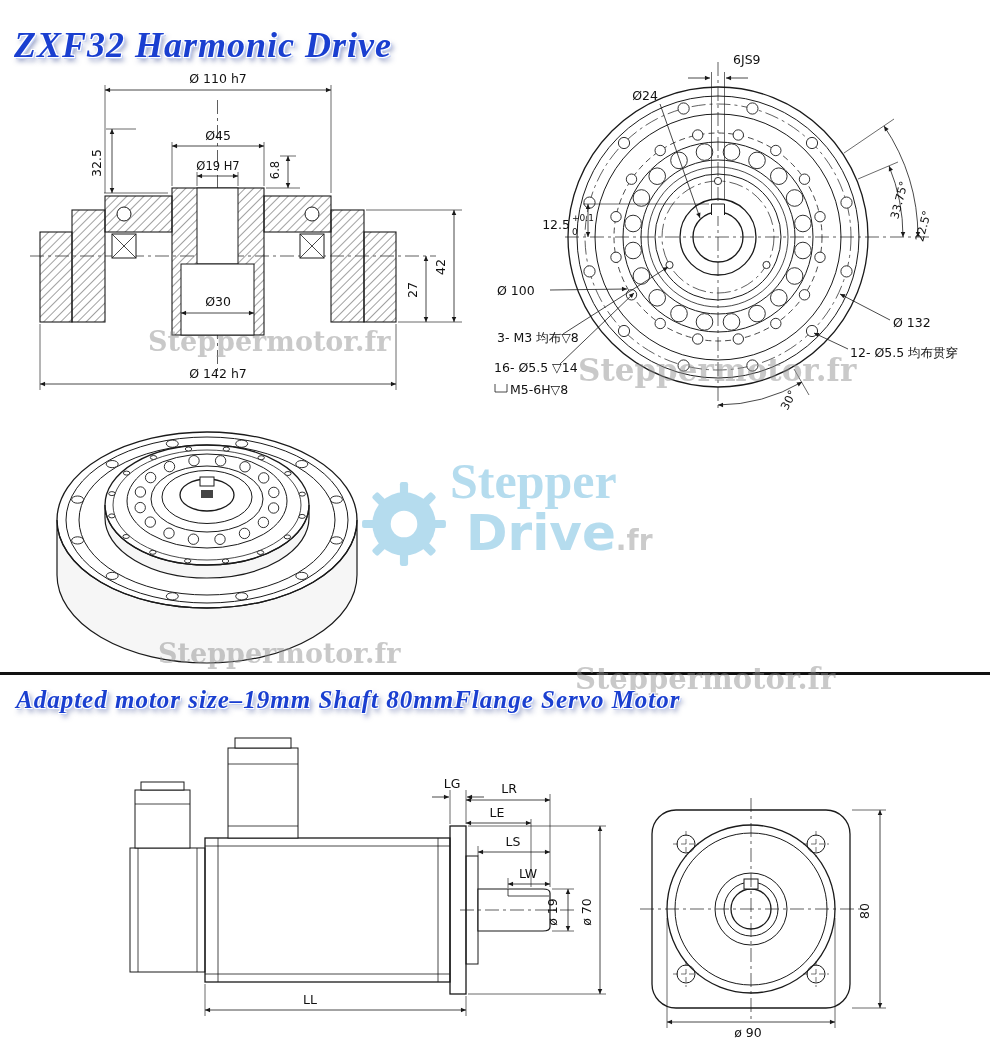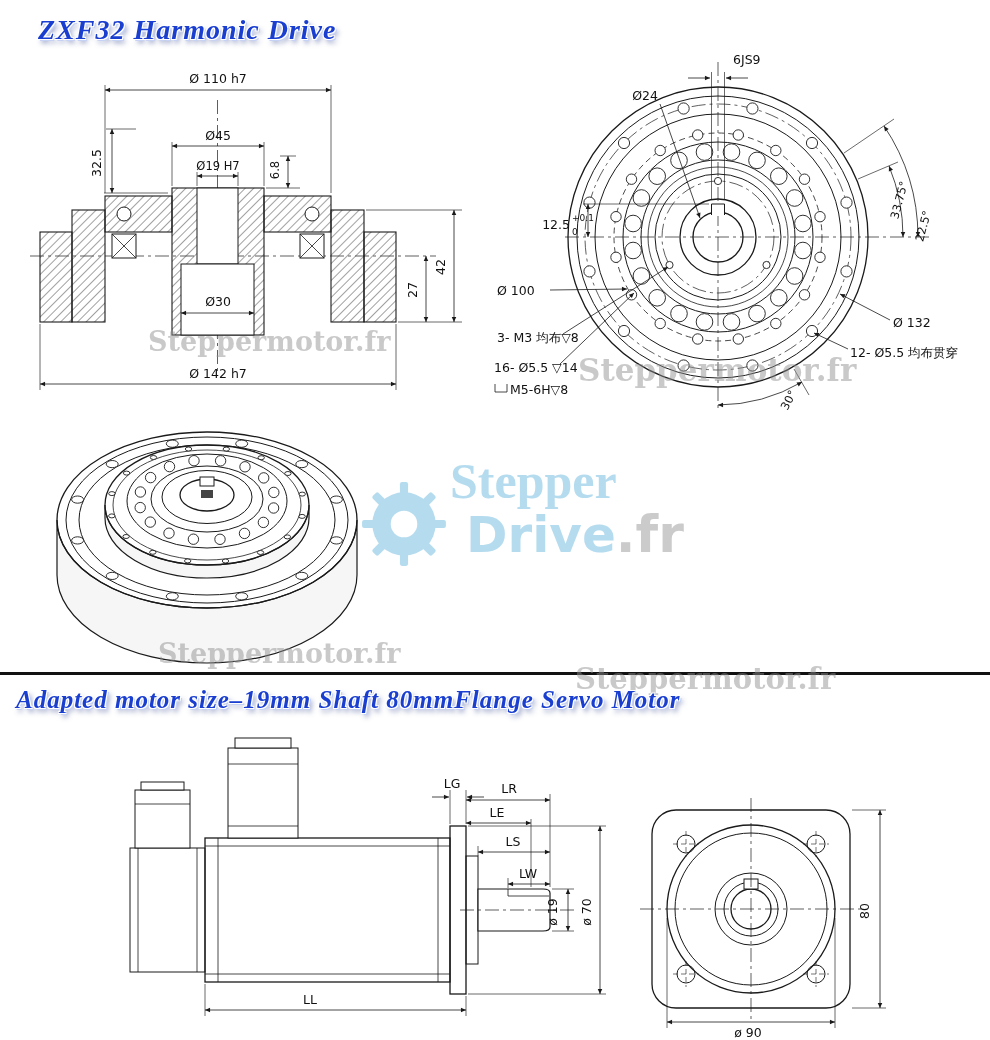--- a/index.html
+++ b/index.html
@@ -22,31 +22,31 @@
   .wh{fill:#fff;stroke:#1a1a1a;stroke-width:1}
   .gry{fill:#f6f6f6;stroke:#1a1a1a;stroke-width:1.2}
   #sv1 .dim{fill:none;stroke:#1a1a1a;stroke-width:.8;marker-start:url(#ar);marker-end:url(#ar)}
   #sv1 .ldr{fill:none;stroke:#1a1a1a;stroke-width:.8;marker-end:url(#ar)}
   #sv2 .dim{fill:none;stroke:#1a1a1a;stroke-width:.8;marker-start:url(#ar2);marker-end:url(#ar2)}
   #sv2 .ldr{fill:none;stroke:#1a1a1a;stroke-width:.8;marker-end:url(#ar2)}
   .wtitle{position:absolute;font-family:"Liberation Serif",serif;font-style:italic;font-weight:bold;
           color:#1a3fd0;letter-spacing:1px;white-space:nowrap;z-index:6;
           text-shadow:-1px -1px 0 #fff,1px -1px 0 #fff,-1px 1px 0 #fff,1px 1px 0 #fff,
                       2px 2px 0 #c6d2f5,3px 4px 5px rgba(30,50,130,.5);}
-  #title1{left:14px;top:14px;font-size:28px;margin-left:24px;}
+  #title1{left:14px;top:24px;font-size:36px;}
   #title2{left:16px;top:686px;font-size:25px;}
   .wm{position:absolute;font-family:"DejaVu Serif",serif;font-weight:bold;color:#8f8f8f;
       opacity:.48;z-index:5;white-space:nowrap;filter:blur(.4px);}
   #divider{position:absolute;left:0;top:672px;width:990px;height:3px;background:#111;z-index:4;}
   #logo{position:absolute;left:358px;top:452px;width:330px;height:130px;z-index:5;opacity:.85;}
   #logo .w1{position:absolute;left:92px;top:0px;font-size:50px;font-weight:bold;color:#a9d6ec;
             font-family:Liberation Serif, serif;text-shadow:1px 1px 0 #fff;}
   #logo .w2{position:absolute;left:108px;top:52px;font-size:50px;font-weight:bold;color:#a9d6ec;
             font-family:"DejaVu Sans",sans-serif;text-shadow:1px 1px 0 #fff;}
-  #logo .tld{color:#c2c2c2;font-size:52px;}
+  #logo .tld{color:#c2c2c2;font-size:28px;}
   .layer{position:absolute;left:0;z-index:2;}
 </style>
 </head>
 <body>
 
 <div id="page">
 
   <svg id="sv1" class="layer" style="top:0" width="990" height="676" viewBox="0 0 990 676">
     <defs>
       <marker id="ar" viewBox="0 0 10 10" refX="9" refY="5" markerWidth="9" markerHeight="7" orient="auto-start-reverse">

